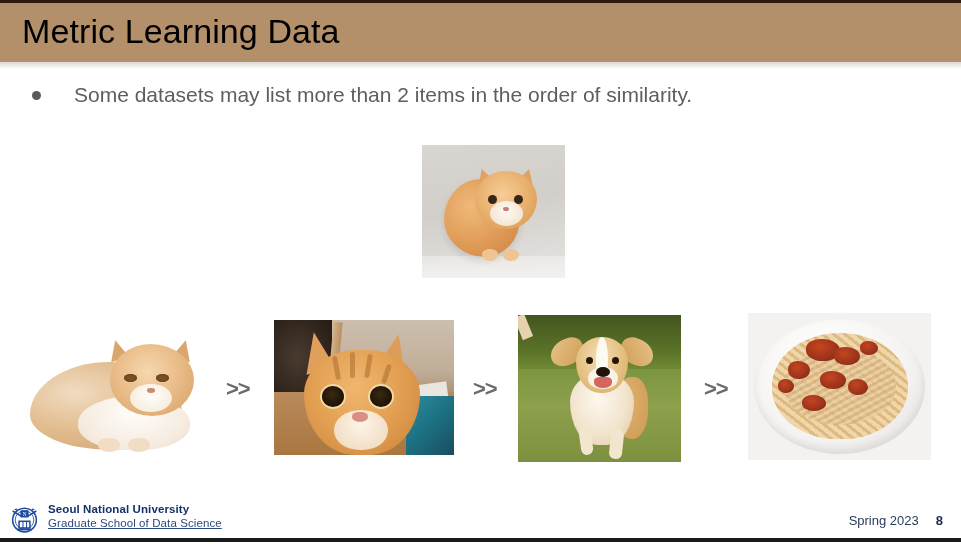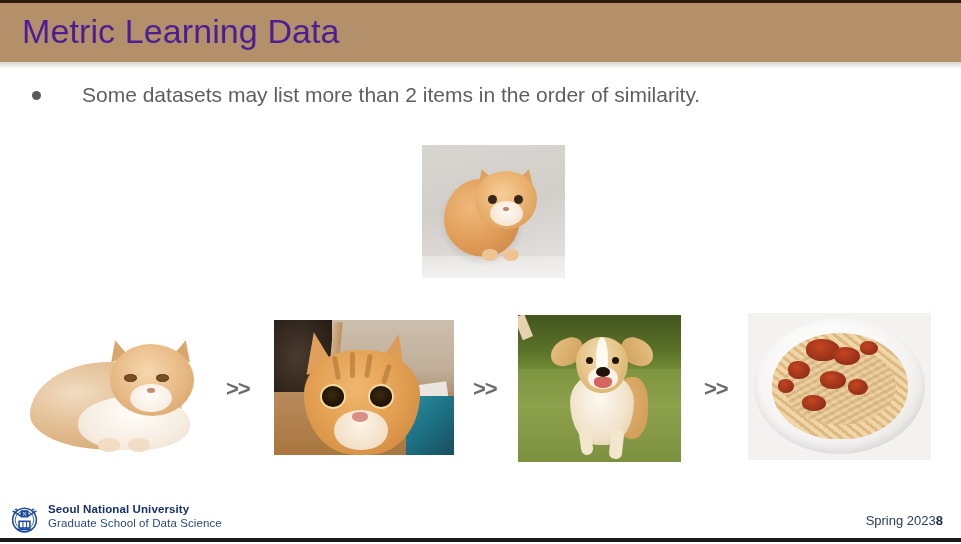--- a/index.html
+++ b/index.html
@@ -45,34 +45,33 @@
     height: 7px;
     background: linear-gradient(to bottom, rgba(90,65,40,0.22), rgba(90,65,40,0));
     pointer-events: none;
   }
   .slide-title {
     position: absolute;
     left: 22px;
     top: 9px;
     font-size: 34px;
     line-height: 44px;
-    color: #4c1d95;
+    color: #000000;
     font-weight: 400;
     letter-spacing: 0.1px;
     white-space: nowrap;
   }
 
   
   .bullet-row {
     position: absolute;
     left: 32px;
     top: 81px;
     display: flex;
     align-items: flex-start;
-    gap: 8px;
   }
   .bullet-dot {
     width: 9px;
     height: 9px;
     border-radius: 50%;
     background: #5a5a5a;
     margin-top: 10px;
     flex: 0 0 auto;
   }
   .bullet-text {
@@ -532,27 +531,29 @@
     color: #15306b;
     letter-spacing: 0.1px;
     white-space: nowrap;
   }
   .footer-line2 {
     font-size: 11.5px;
     font-weight: 400;
     color: #2c4a7d;
     letter-spacing: 0.1px;
     white-space: nowrap;
+    text-decoration: underline;
   }
   .footer-right {
     position: absolute;
     right: 18px;
     top: 513px;
     display: flex;
     align-items: flex-start;
+    gap: 17px;
   }
   .footer-term {
     font-size: 13px;
     color: #2a3c5c;
     white-space: nowrap;
   }
   .footer-page {
     font-size: 13px;
     font-weight: 700;
     color: #1b2b4a;

